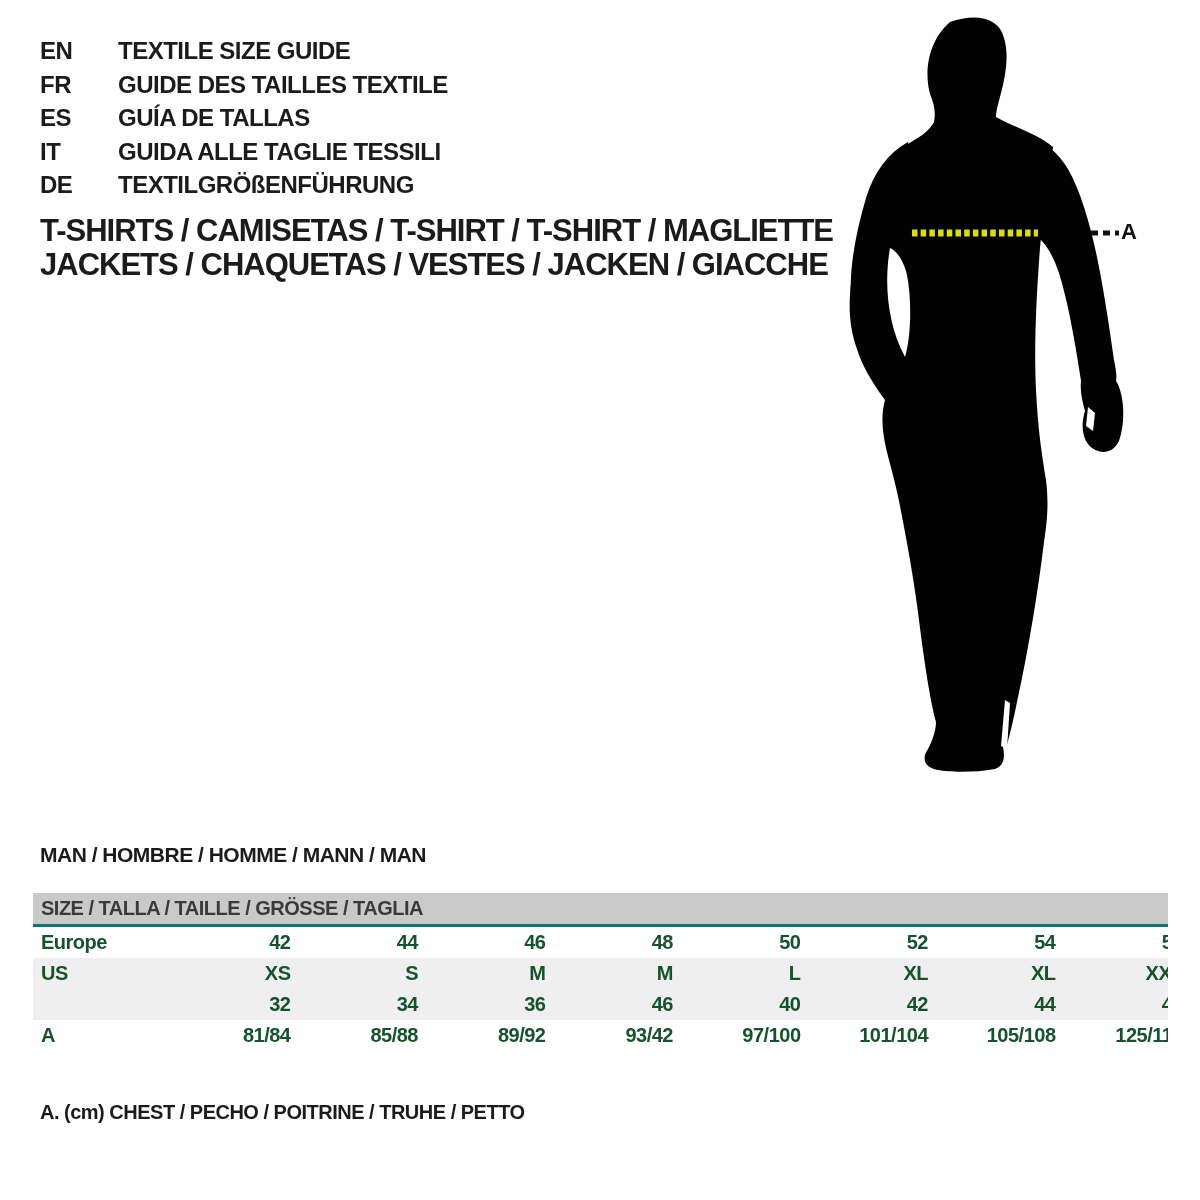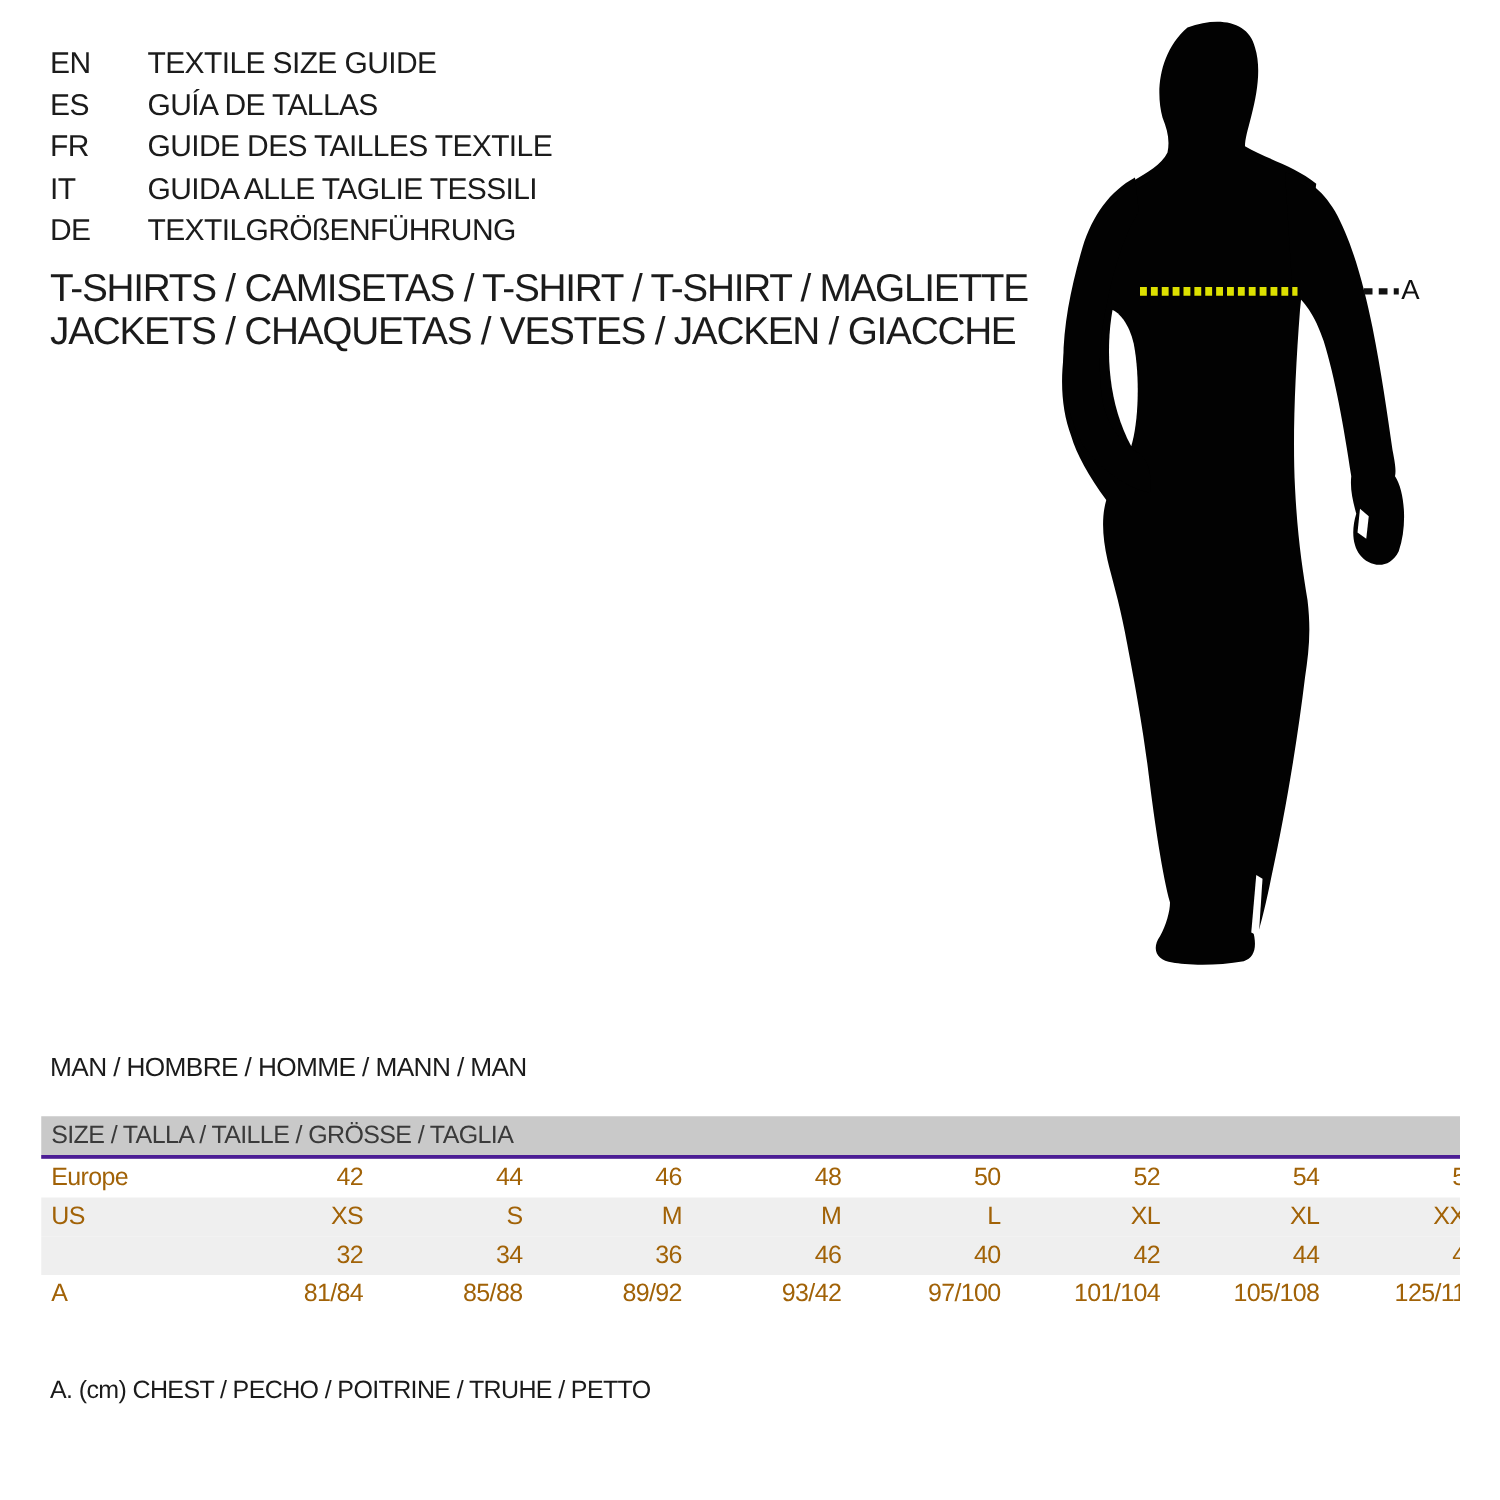--- a/index.html
+++ b/index.html
@@ -1,78 +1,78 @@
 <!DOCTYPE html>
 <html><head>
 <meta charset="utf-8">
 <style>
   html,body{margin:0;padding:0;background:#ffffff;}
   .canvas{
     position:relative;
     width:1168px;height:1200px;
     background:#ffffff;
     font-family:"Liberation Sans",sans-serif;
-    font-weight:normal;
+    font-weight:bold;
     color:#1b1b1b;
     letter-spacing:-0.5px;
     overflow:hidden;
   }
   
   .lang-list{position:absolute;left:40px;top:34px;}
   .lang-row{display:flex;line-height:33.5px;font-size:24px;}
   .lang-code{width:78px;flex:0 0 78px;}
   
   .categories{position:absolute;left:40px;top:214px;font-size:31px;line-height:33.5px;letter-spacing:-1px;}
   
   .figure-svg{position:absolute;left:0;top:0;}
   .measure-label{position:absolute;left:1121px;top:219px;font-size:22px;color:#111;}
   
   .section-title{position:absolute;left:40px;top:843px;font-size:21px;}
   
   .size-table{position:absolute;left:33px;top:893px;width:1150px;}
   .table-header{
     background:#c9c9c9;
     height:31px;line-height:31px;
-    border-bottom:3px solid #4c1d95;
+    border-bottom:3px solid #0f766e;
     padding-left:8px;
     font-size:20px;color:#3a3a3a;
   }
   .t-row{
     display:grid;
     grid-template-columns:130px repeat(8,1fr);
     align-items:center;
     height:31px;
     font-size:20px;
-    color:#a16207;
+    color:#14532d;
   }
   .t-row.shaded{background:#efefef;}
   .t-label{padding-left:8px;text-align:left;}
   .t-val{text-align:right;}
   
   .footer-note{position:absolute;left:40px;top:1101px;font-size:20px;}
 </style>
 </head>
 <body>
 
 <div class="canvas">
 
   <div class="lang-list">
     <div class="lang-row">
       <span class="lang-code">EN</span>
       <span class="lang-label">TEXTILE SIZE GUIDE</span>
     </div>
 
     <div class="lang-row">
+      <span class="lang-code">FR</span>
+      <span class="lang-label">GUIDE DES TAILLES TEXTILE</span>
+    </div>
+
+    <div class="lang-row">
       <span class="lang-code">ES</span>
       <span class="lang-label">GUÍA DE TALLAS</span>
-    </div>
-
-    <div class="lang-row">
-      <span class="lang-code">FR</span>
-      <span class="lang-label">GUIDE DES TAILLES TEXTILE</span>
     </div>
 
     <div class="lang-row">
       <span class="lang-code">IT</span>
       <span class="lang-label">GUIDA ALLE TAGLIE TESSILI</span>
     </div>
 
     <div class="lang-row">
       <span class="lang-code">DE</span>
       <span class="lang-label">TEXTILGRÖßENFÜHRUNG</span>

